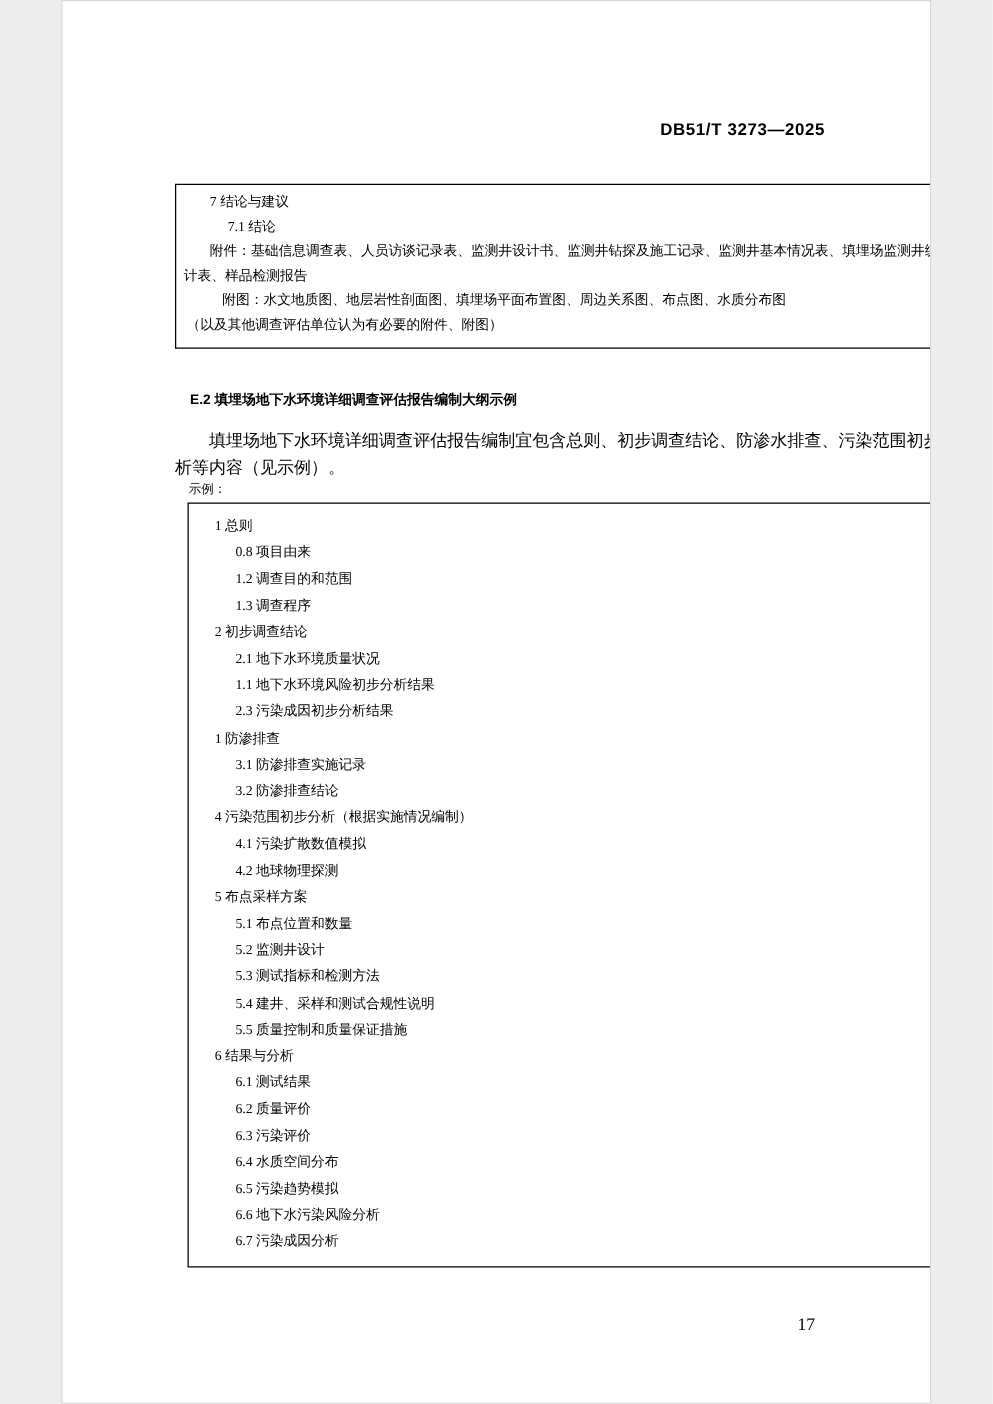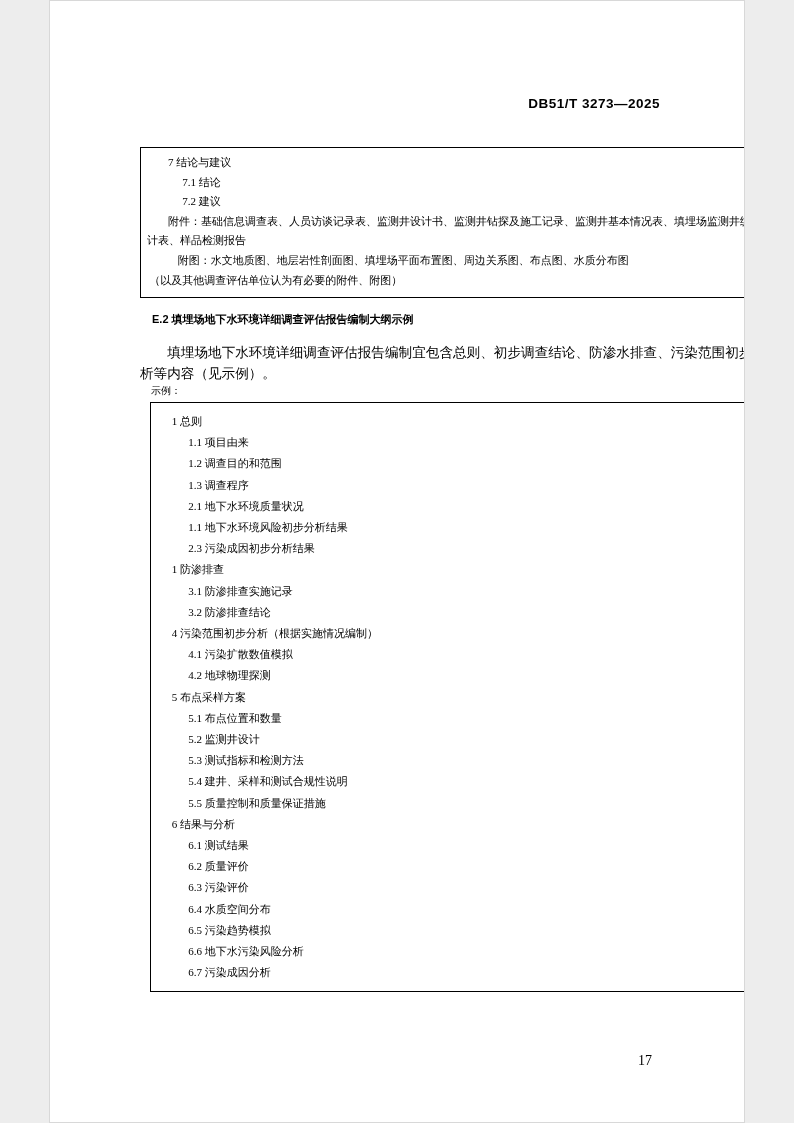--- a/index.html
+++ b/index.html
@@ -105,37 +105,37 @@
 
 <div class="page">
 
   <div class="doc-header">
     <span>DB51/T 3273—2025</span>
   </div>
 
   <div class="box box-1">
       <div class="line ind-a">7 结论与建议</div>
       <div class="line ind-b">7.1 结论</div>
-      <div class="line ind-b">7.2 建议</div>
       <div class="line hang">附件：基础信息调查表、人员访谈记录表、监测井设计书、监测井钻探及施工记录、监测井基本情况表、填埋场监测井统计表、样品检测报告</div>
       <div class="line ind-c">附图：水文地质图、地层岩性剖面图、填埋场平面布置图、周边关系图、布点图、水质分布图</div>
       <div class="line ind-0">（以及其他调查评估单位认为有必要的附件、附图）</div>
     </div>
 
   <h2 class="section-heading">E.2  填埋场地下水环境详细调查评估报告编制大纲示例</h2>
 
   <p class="intro-paragraph">填埋场地下水环境详细调查评估报告编制宜包含总则、初步调查结论、防渗水排查、污染范围初步分析等内容（见示例）。</p>
 
   <p class="example-label">示例：</p>
 
   <div class="box box-2">
       <div class="line lv1">1 总则</div>
-      <div class="line lv2">1.1 项目由来</div>
+      <div class="line lv2">0.8 项目由来</div>
       <div class="line lv2">1.2 调查目的和范围</div>
       <div class="line lv2">1.3 调查程序</div>
+      <div class="line lv1">2 初步调查结论</div>
       <div class="line lv2">2.1 地下水环境质量状况</div>
       <div class="line lv2">1.1 地下水环境风险初步分析结果</div>
       <div class="line lv2">2.3 污染成因初步分析结果</div>
       <div class="line lv1">1 防渗排查</div>
       <div class="line lv2">3.1 防渗排查实施记录</div>
       <div class="line lv2">3.2 防渗排查结论</div>
       <div class="line lv1">4 污染范围初步分析（根据实施情况编制）</div>
       <div class="line lv2">4.1 污染扩散数值模拟</div>
       <div class="line lv2">4.2 地球物理探测</div>
       <div class="line lv1">5 布点采样方案</div>

